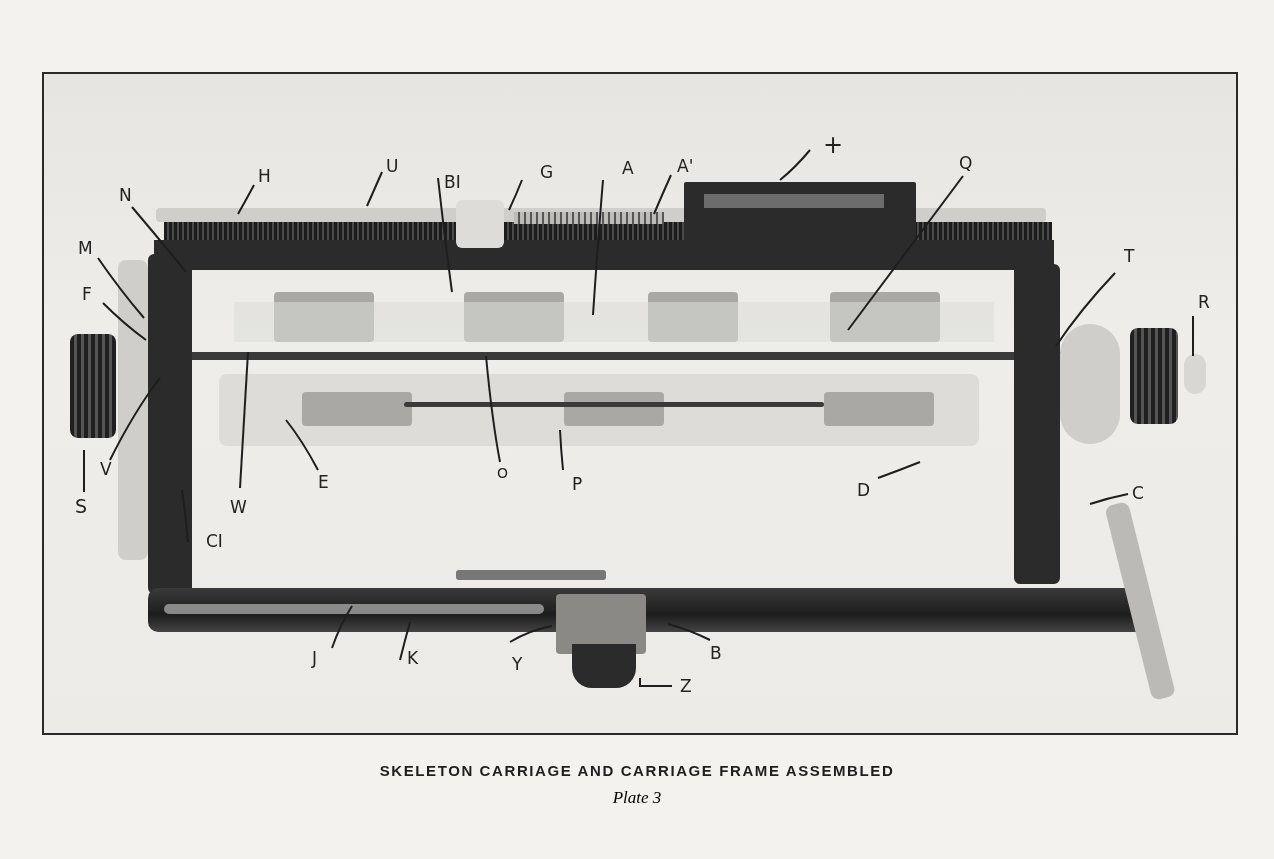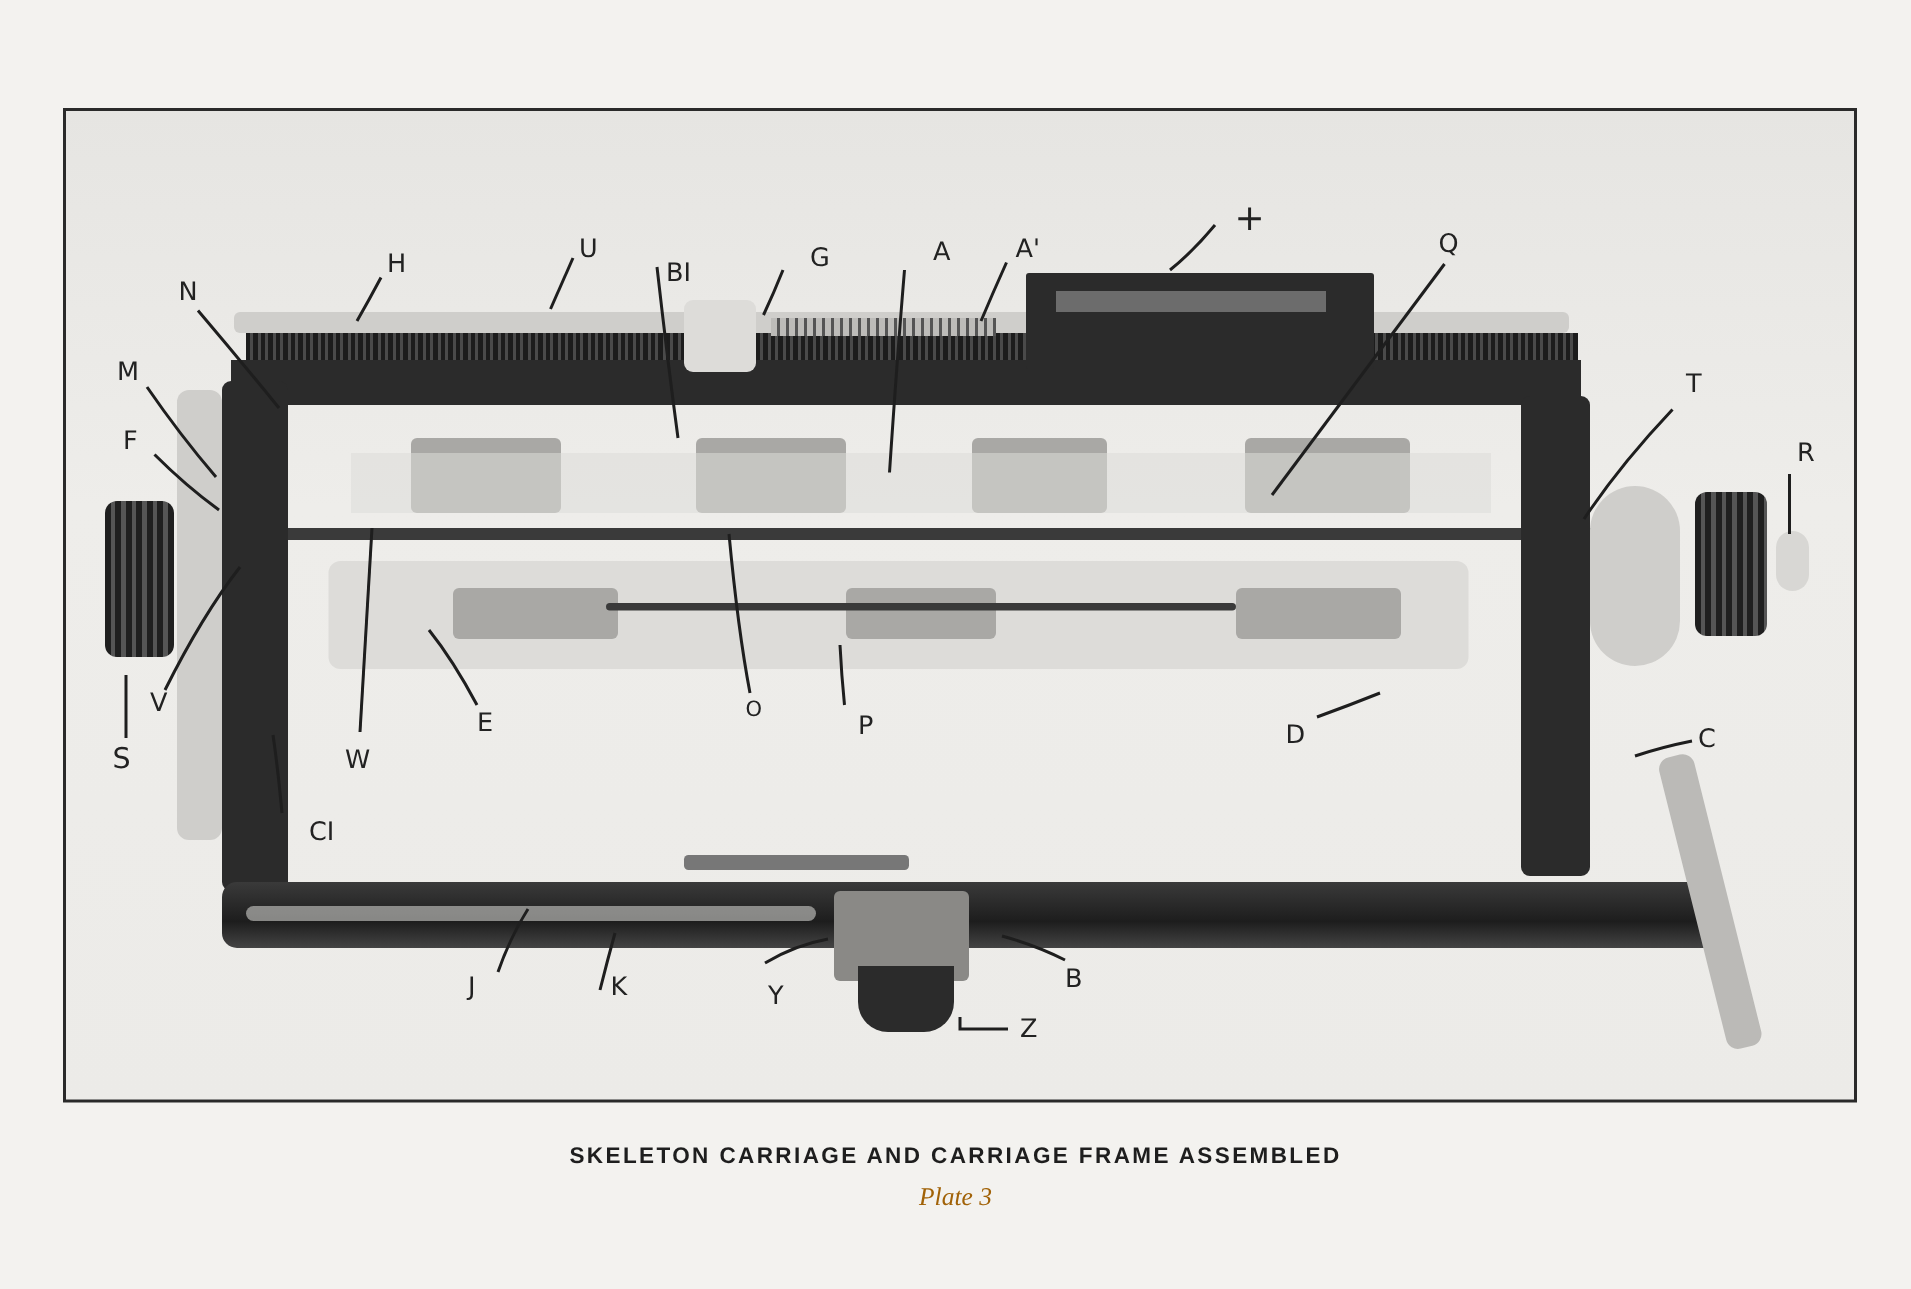--- a/index.html
+++ b/index.html
@@ -26,21 +26,21 @@
     svg.arrows { position: absolute; left: 0; top: 0; width: 1274px; height: 859px; pointer-events: none; }
     .caption {
       position: absolute; left: 0; width: 1274px; text-align: center;
     }
     .caption-title {
       top: 762px; font-family: "Liberation Sans", sans-serif; font-weight: bold;
       font-size: 15px; letter-spacing: 1.6px; color: #1e1e1e;
     }
     .caption-sub {
       top: 788px; font-family: "Liberation Serif", serif; font-style: italic;
-      font-size: 17px; color: #a16207;
+      font-size: 17px; color: #000000;
     }
     .knob {
       position: absolute; border-radius: 8px;
       background: repeating-linear-gradient(90deg, #1f1f1f 0 4px, #555 4px 7px);
     }
     .roller { position: absolute; background: #a9a8a5; border-radius: 4px; }
     .rod { position: absolute; background: #3a3a3a; border-radius: 3px; }
     .teeth {
       position: absolute;
       background: repeating-linear-gradient(90deg, #1c1c1c 0 3px, #4a4a4a 3px 5px);
@@ -139,21 +139,21 @@
 <span class="label" style="left:1198px;top:294px;">R</span>
 <span class="label" style="left:119px;top:187px;">N</span>
 <span class="label" style="left:78px;top:240px;">M</span>
 <span class="label" style="left:82px;top:286px;">F</span>
 <span class="label" style="left:75px;top:497px;font-size:19px;">S</span>
 <span class="label" style="left:100px;top:461px;">V</span>
 <span class="label" style="left:230px;top:499px;">W</span>
 <span class="label" style="left:318px;top:474px;">E</span>
 <span class="label" style="left:497px;top:466px;font-size:14px;">O</span>
 <span class="label" style="left:572px;top:476px;">P</span>
-<span class="label" style="left:206px;top:547px;">CI</span>
+<span class="label" style="left:206px;top:533px;">CI</span>
 <span class="label" style="left:857px;top:482px;">D</span>
 <span class="label" style="left:1132px;top:485px;">C</span>
 <span class="label" style="left:312px;top:650px;">J</span>
 <span class="label" style="left:407px;top:650px;">K</span>
 <span class="label" style="left:512px;top:656px;">Y</span>
 <span class="label" style="left:710px;top:645px;">B</span>
 <span class="label" style="left:680px;top:678px;">Z</span>
 
 <div class="caption caption-title">SKELETON CARRIAGE AND CARRIAGE FRAME ASSEMBLED</div>
 <div class="caption caption-sub">Plate 3</div>

